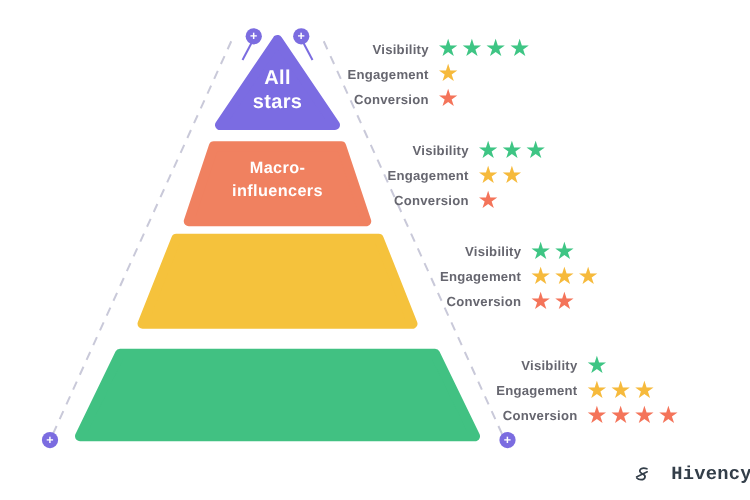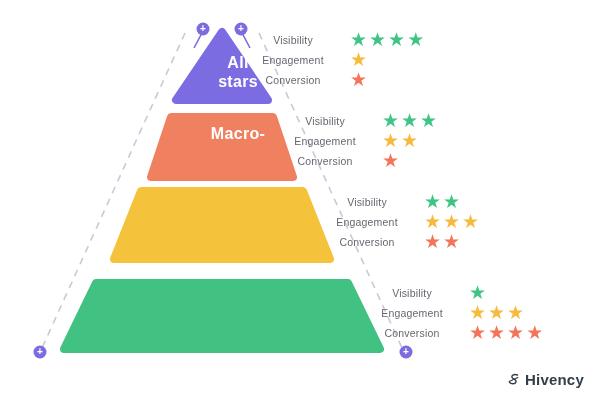--- a/index.html
+++ b/index.html
@@ -2,48 +2,48 @@
 <html><head>
 <meta charset="utf-8">
 <style>
   html,body{margin:0;padding:0;background:#ffffff;}
   .canvas{
     position:relative;width:600px;height:400px;background:#ffffff;
     font-family:"Liberation Sans",sans-serif;overflow:hidden;
   }
   .pyramid-svg{position:absolute;left:0;top:0;}
   .tier-label{
-    position:absolute;left:238px;transform:translateX(-50%);
+    position:absolute;left:222px;transform:translateX(-50%);
     color:#ffffff;font-weight:bold;text-align:center;white-space:nowrap;
     letter-spacing:0.3px;z-index:2;
   }
   .tier-label .line{display:block;}
   .lbl-allstars{top:53px;font-size:16px;line-height:19px;}
-  .lbl-macro{top:124px;font-size:16px;line-height:19px;}
+  .lbl-macro{top:124px;font-size:13px;line-height:19px;}
   .lbl-micro{top:217px;font-size:18px;line-height:19px;}
   .lbl-nano{top:311px;font-size:18px;line-height:19px;}
 
   .rating-group{position:absolute;z-index:2;}
   .g1{left:243px;top:30px;}
   .g2{left:275px;top:111px;}
   .g3{left:317px;top:192px;}
   .g4{left:362px;top:283px;}
   .rating-row{display:flex;align-items:center;height:20px;}
   .rating-label{
-    display:inline-block;width:100px;text-align:center;
-    font-size:10.5px;font-weight:normal;color:#66666f;letter-spacing:0.2px;
+    display:inline-block;width:100px;text-align:right;
+    font-size:10.5px;font-weight:bold;color:#66666f;letter-spacing:0.2px;
   }
   .stars{display:flex;align-items:center;margin-left:7px;gap:2px;}
   .star{
     font-family:"DejaVu Sans",sans-serif;font-size:19px;line-height:1;
     display:inline-block;transform:translateY(-1px);
   }
 
   .brand{
-    position:absolute;left:506px;top:371px;display:flex;align-items:center;gap:4px;z-index:2;
+    position:absolute;left:506px;top:371px;display:flex;align-items:center;gap:16px;z-index:2;font-family:Liberation Mono, monospace;
   }
   .brand-text{font-size:15px;font-weight:bold;color:#333e49;letter-spacing:0.2px;}
   .brand-icon{display:block;}
 </style>
 </head>
 <body>
 
 <div class="canvas">
 
   <svg class="pyramid-svg" width="600" height="400" viewBox="0 0 600 400">
@@ -76,20 +76,21 @@
       <text x="406" y="355.4" text-anchor="middle" font-size="10" font-weight="bold" fill="#ffffff">+</text>
     </g>
   </svg>
 
   <div class="tier-label lbl-allstars">
     <span class="line">All</span>
     <span class="line">stars</span>
   </div>
   <div class="tier-label lbl-macro">
     <span class="line">Macro-</span>
+    <span class="line">influencers</span>
   </div>
 
   <div class="rating-group g1">
     <div class="rating-row">
       <span class="rating-label">Visibility</span>
       <span class="stars">
           <span class="star" style="color: rgb(62, 197, 132);">★</span>
           <span class="star" style="color: rgb(62, 197, 132);">★</span>
           <span class="star" style="color: rgb(62, 197, 132);">★</span>
           <span class="star" style="color: rgb(62, 197, 132);">★</span>

